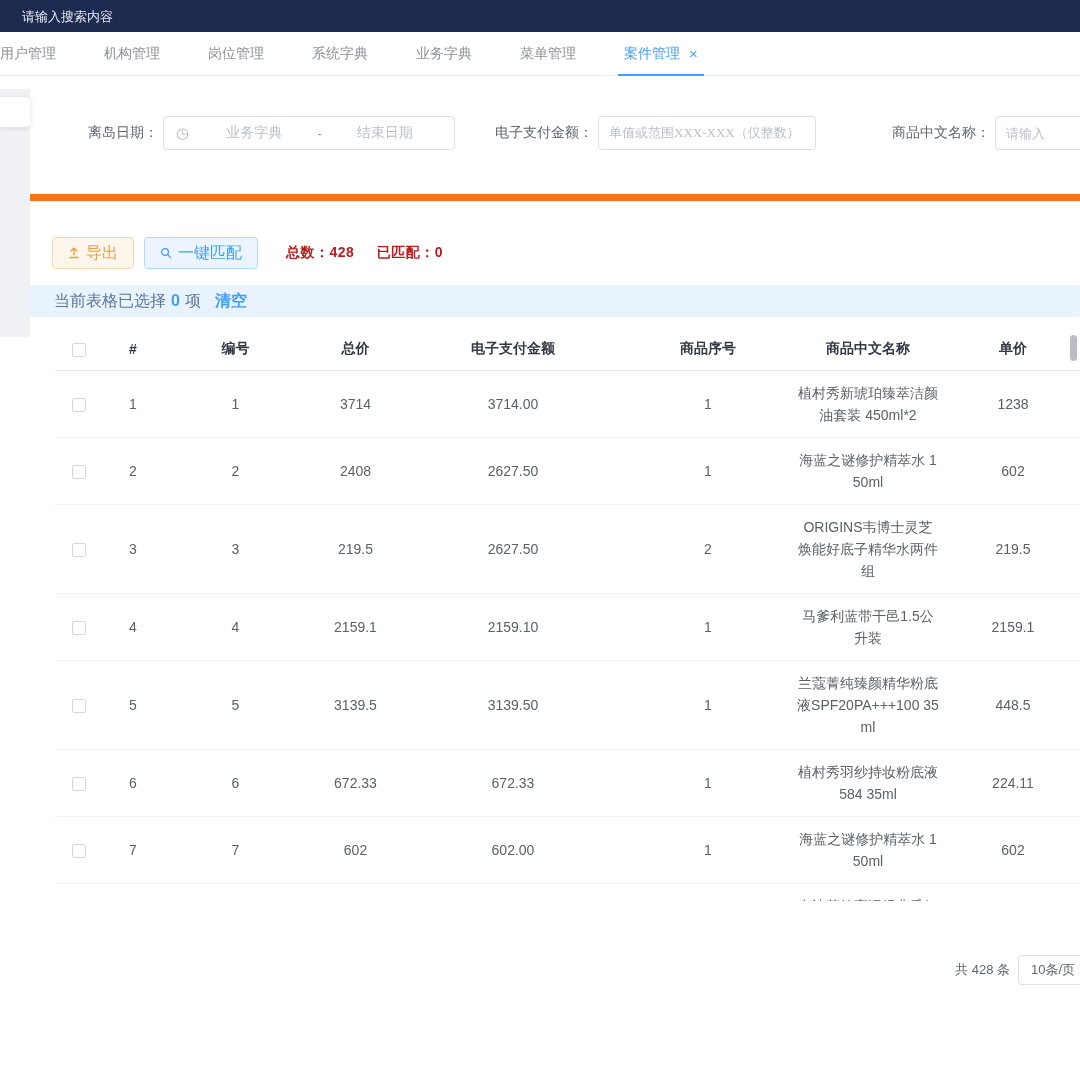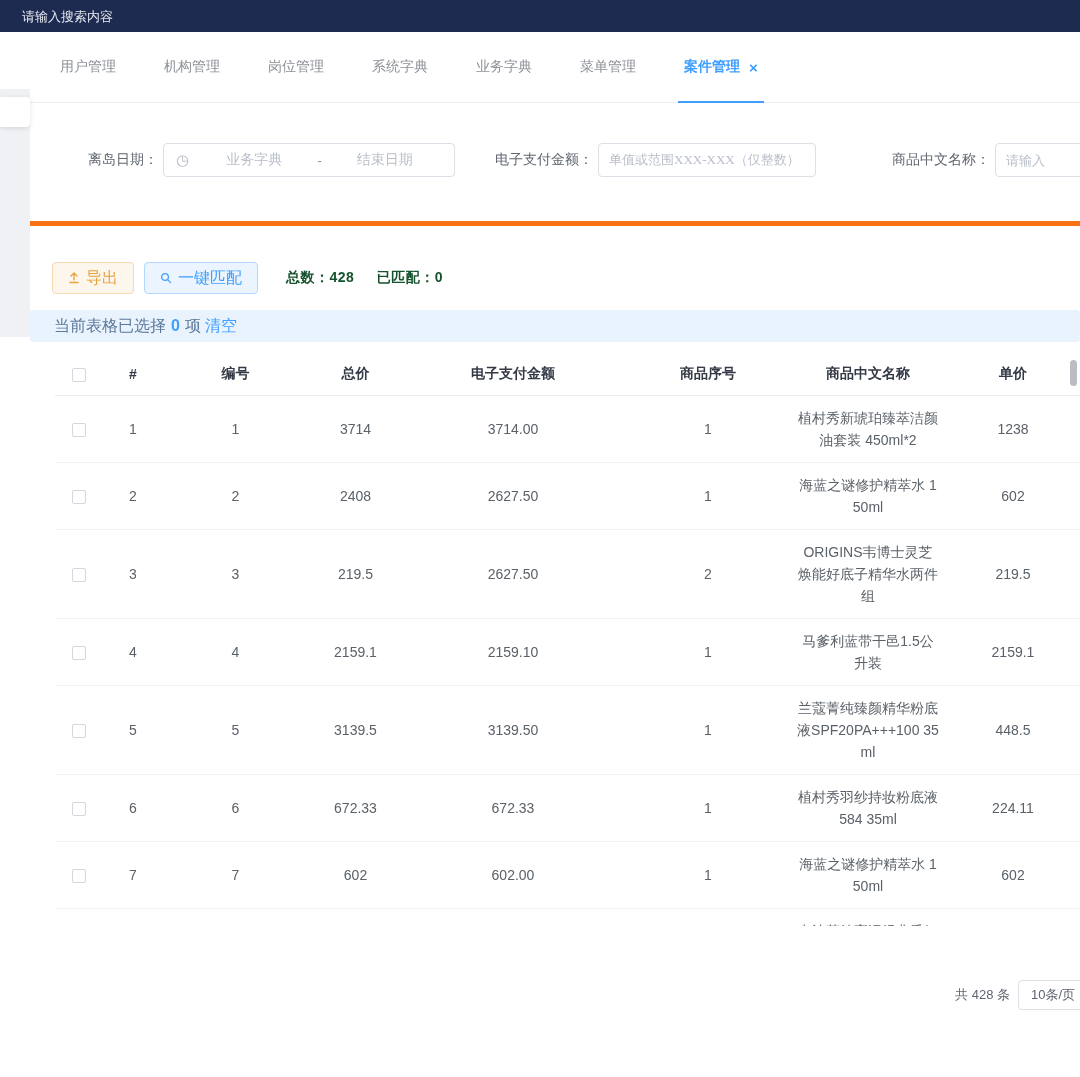--- a/index.html
+++ b/index.html
@@ -10,55 +10,55 @@
   }
   
   .topbar { height:32px; background:var(--topbar-navy,#1d2b50); display:flex; align-items:center; }
   .topbar-search {
     background:transparent; border:none; outline:none; color:#fff;
     font-size:13px; padding-left:22px; width:320px; font-family:inherit;
   }
   .topbar-search::placeholder { color:#e8eaf2; opacity:1; }
   
   .tabbar {
-    height:71px; background:#fff; display:flex; align-items:center;
-    padding-left:60px; gap:48px; border-bottom:1px solid #ebeef0;
+    height:44px; background:#fff; display:flex; align-items:center;
+    gap:48px; border-bottom:1px solid #ebeef0;
   }
   .tab { position:relative; height:100%; display:flex; align-items:center; font-size:14px; color:#8c9097; cursor:pointer; }
-  .tab.active { color:var(--accent-blue,#409EFF);font-weight:bold; }
+  .tab.active { color:var(--accent-blue,#409EFF); }
   .tab.active::after { content:""; position:absolute; left:-6px; right:-6px; bottom:-1px; height:2px; background:var(--accent-blue,#409EFF); }
   .tab-close { margin-left:9px; font-size:15px; line-height:1; }
   
   .leftstrip { position:absolute; left:0; top:89px; width:30px; height:248px; background:#f0f1f4; }
   .collapse-box { position:absolute; left:0; top:97px; width:30px; height:30px; background:#fff; border-radius:0 4px 4px 0; box-shadow:0 1px 5px rgba(0,0,0,.12); cursor:pointer; }
   
-  .filters { display:flex; align-items:center; padding:40px 0 44px 88px; border-bottom:5px solid #f97316; background:#fff; }
+  .filters { display:flex; align-items:center; padding:40px 0 44px 88px; border-bottom:7px solid #f97316; background:#fff; }
   .flabel { font-size:14px; color:#5f6670; white-space:nowrap; }
   .date-range { width:292px; height:34px; border:1px solid #dcdfe6; border-radius:4px; display:flex; align-items:center; padding:0 10px; margin-left:5px; background:#fff; cursor:pointer; }
   .clock { color:#b6bcc6; font-size:15px; margin:0 6px 0 2px; }
   .ph { color:#b9bfc9; font-size:14px; flex:1; text-align:center; white-space:nowrap; }
   .sep { color:#8a9099; margin:0 4px; font-size:13px; }
   .f-amount { margin-left:40px; display:flex; align-items:center;font-family:Liberation Serif, serif; }
   .f-name { margin-left:76px; display:flex; align-items:center; }
   .text-input { height:34px; border:1px solid #dcdfe6; border-radius:4px; padding:0 10px; font-size:13px; color:#333; margin-left:5px; outline:none; background:#fff; font-family:inherit; }
   .text-input::placeholder { color:#b9bfc9; }
   .amount-input { width:218px; }
   .name-input { width:150px; }
   
   .toolbar { margin:36px 0 0 52px; display:flex; align-items:center; }
   .btn { height:32px; border-radius:4px; font-size:16px; display:inline-flex; align-items:center; gap:6px; padding:0 15px; cursor:pointer; font-family:inherit; background:#fff; }
   .btn.warn { background:#fdf6ec; border:1px solid #f5dab1; color:var(--warning-orange,#E6A23C); }
   .btn.blue { background:#ecf5ff; border:1px solid #b3d8ff; color:var(--accent-blue,#409EFF); margin-left:10px; }
   .btn .ico { display:inline-flex; align-items:center; }
-  .totals { margin-left:28px; font-size:14px; color:#14532d; font-weight:600; letter-spacing:.5px; }
+  .totals { margin-left:28px; font-size:14px; color:#b91c1c; font-weight:600; letter-spacing:.5px; }
   .totals .m { margin-left:18px; }
   
   .selbar { margin:16px 0 0 30px; width:1050px; height:32px; background:var(--selection-bar-bg,#E8F3FE); border-radius:3px; display:flex; align-items:center; padding-left:24px; font-size:16px; color:#5c7899; }
   .selcount { color:var(--accent-blue,#409EFF); margin:0 5px; font-weight:700; font-style:normal; }
-  .clear { color:var(--accent-blue,#409EFF); margin-left:4px; cursor:pointer; text-decoration:none; }
+  .clear { color:var(--accent-blue,#409EFF); margin-left:14px; cursor:pointer; text-decoration:none;font-weight:bold; }
   
   .table-clip { position:relative; margin:12px 0 0 55px; width:1028px; height:572px; overflow:hidden; background:#fff; }
   table { border-collapse:collapse; table-layout:fixed; width:1028px; }
   th { font-size:14px; color:#333a45; font-weight:700; height:41px; border-bottom:1px solid #e9ecf1; text-align:center; padding:0 4px; background:#fff; }
   td { font-size:14px; color:#5a6168; text-align:center; border-bottom:1px solid #eef1f5; padding:11px 4px; line-height:22px; vertical-align:middle; background:#fff; }
   .name-cell { word-break:break-all; }
   .cb { display:inline-block; width:14px; height:14px; border:1px solid #d3d7de; border-radius:2px; background:#fff; vertical-align:middle; cursor:pointer; }
   .vthumb { position:absolute; right:6px; top:6px; width:7px; height:26px; background:#aeb3ba; border-radius:4px; opacity:.85; cursor:pointer; }
   
   .pagination { margin-top:54px; display:flex; justify-content:flex-end; align-items:center; }

